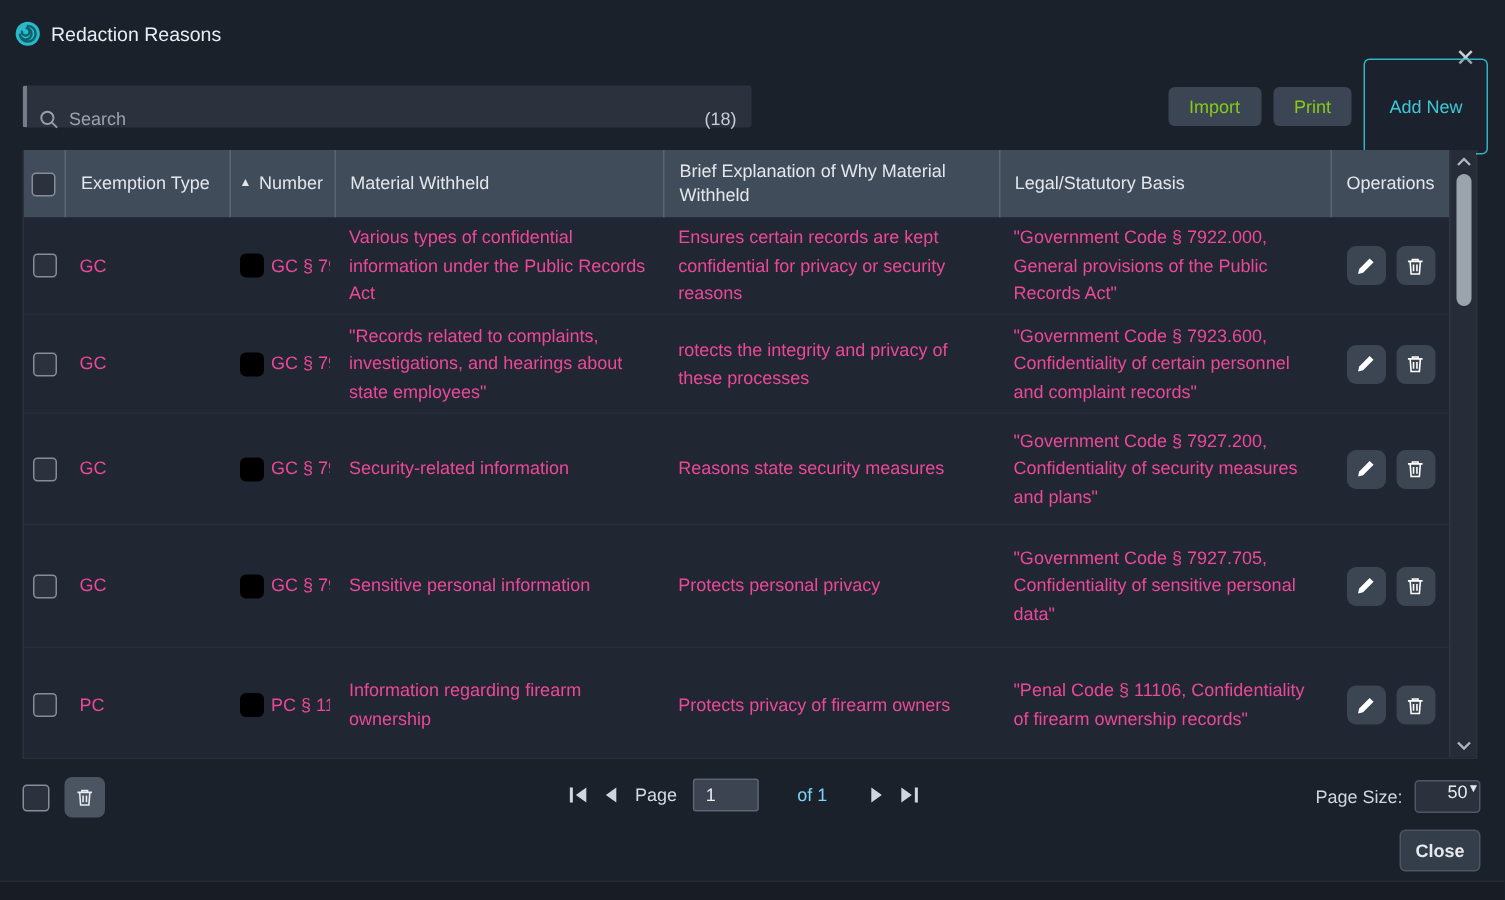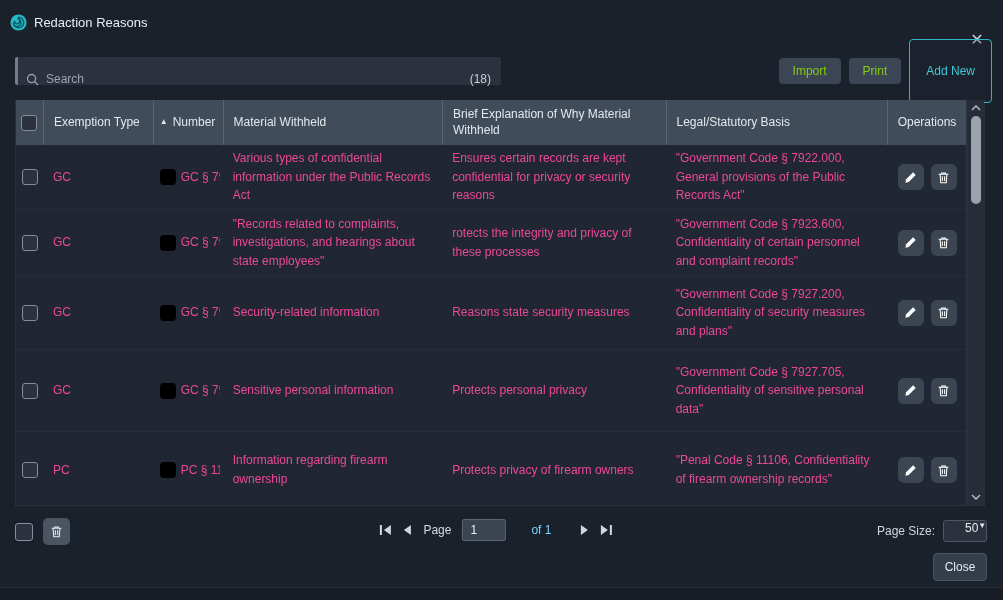--- a/index.html
+++ b/index.html
@@ -146,21 +146,21 @@
   .pagesize-select {
     width:38px; height:22px; background:#2b323e; border:1px solid #4d5765; border-radius:3px;
     display:flex; justify-content:space-between;
     padding:0 21px; cursor:pointer; color:#e8ebef;
   }
   .caret-down { font-size:8px; color:#e2e7ec; }
 
   .close-btn {
     position:absolute; right:16px; top:553px; width:54px; height:28px;
     background:#343d4a; border:1px solid #4b5563; border-radius:4px;
-    color:#e6eaee; font-size:12px; cursor:pointer; font-family:"Liberation Sans",sans-serif;
+    color:#e6eaee; font-size:12px; cursor:pointer; font-family:"Liberation Sans",sans-serif;font-weight:bold;
   }
   .bottom-strip {
     position:absolute; left:0; right:0; bottom:0; height:13px;
     border-top:1px solid rgba(255,255,255,.07); background:#171c25;
   }
 </style>
 </head>
 <body>
 
 <div class="dialog">

